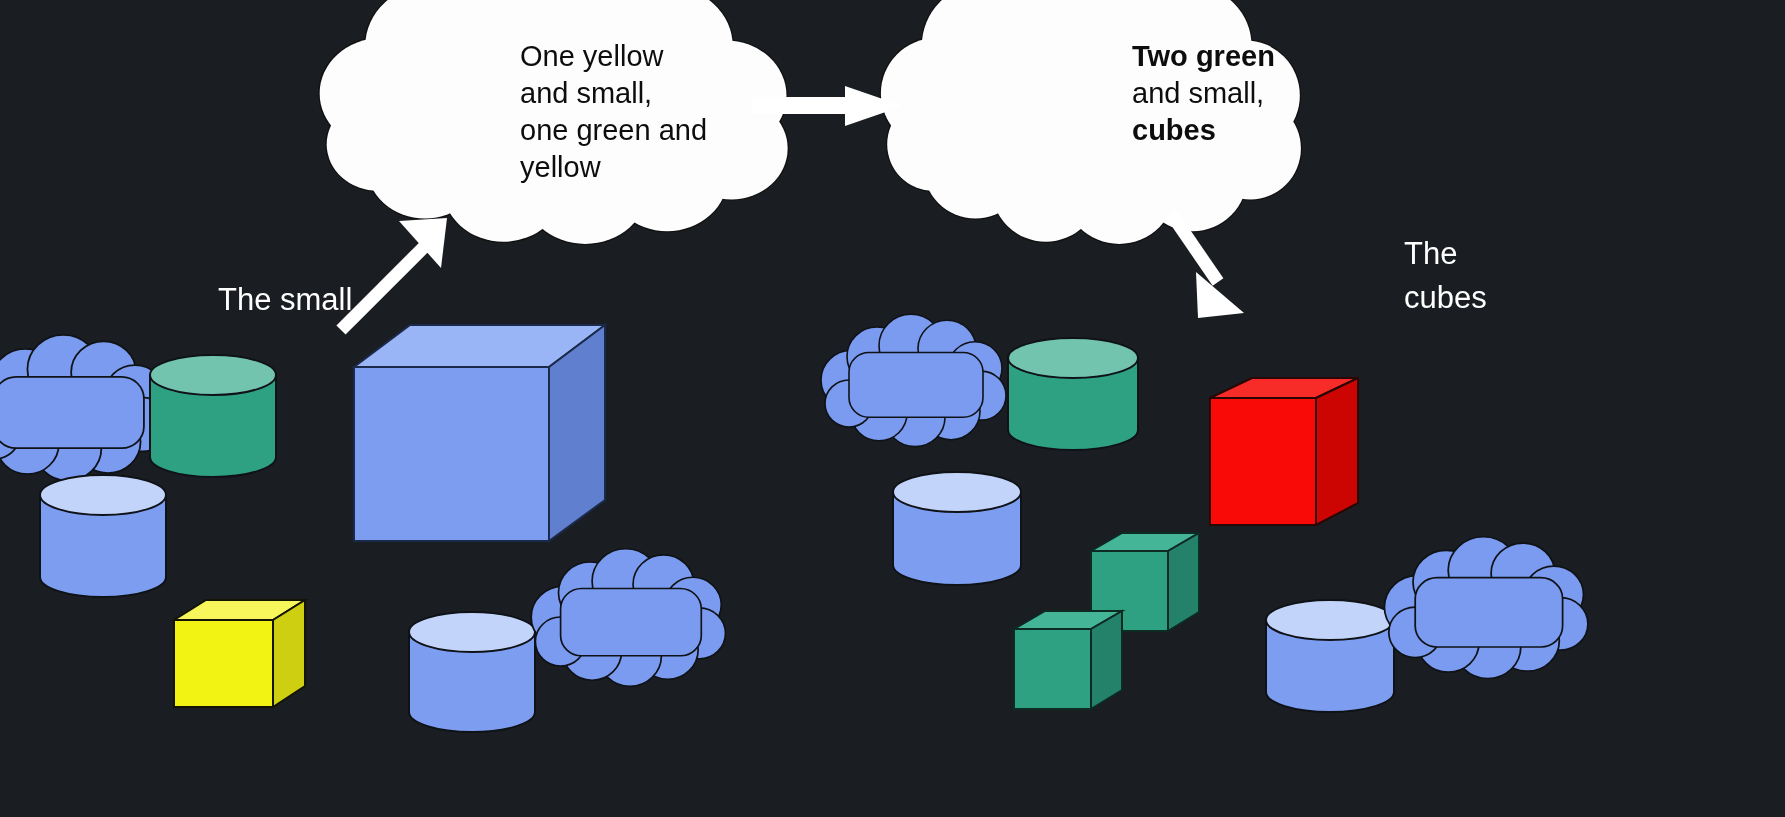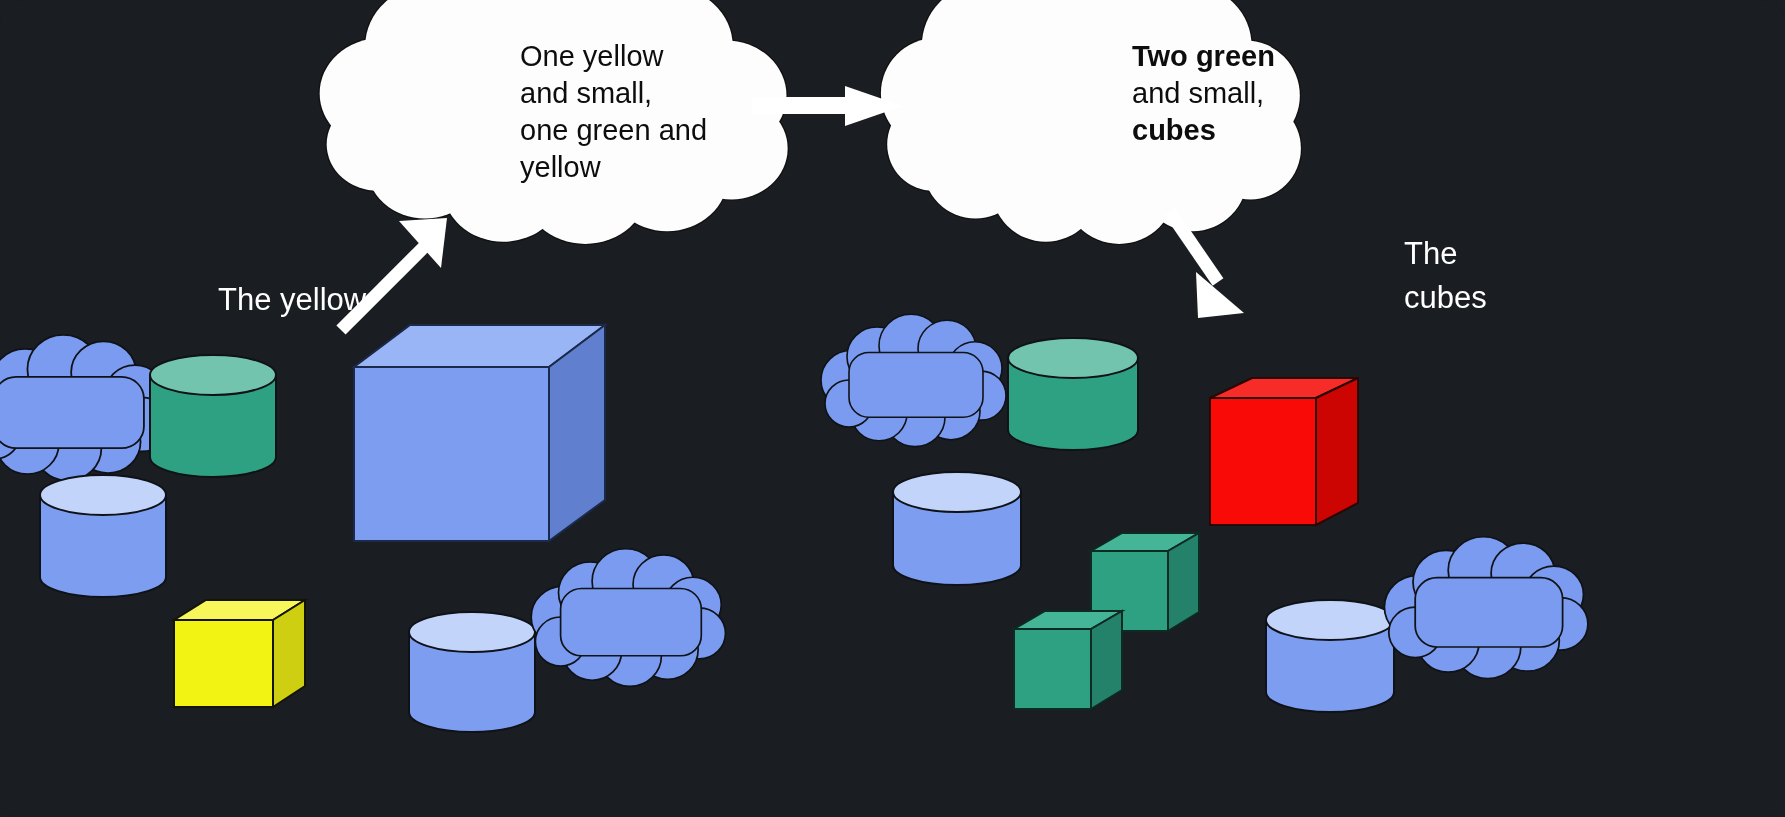--- a/index.html
+++ b/index.html
@@ -195,17 +195,17 @@
       </g>
 
       <use href="#bluecloud" transform="translate(1490,605) scale(1.1,1.05)" fill="#7a9bf0" stroke="#0f1216" stroke-width="1.6"></use>
     </g>
   </svg>
 
   <div class="bubble-text" id="bubble-left-text"><div><span>One yellow</span></div><div><span>and small,</span></div><div><span>one green and</span></div><div><span>yellow</span></div></div>
 
   <div class="bubble-text" id="bubble-right-text"><div><span class="b">Two green</span></div><div><span>and small,</span></div><div><span class="b">cubes</span></div></div>
 
-  <div class="scene-label" id="label-left"><div>The yellow</div></div>
+  <div class="scene-label" id="label-left"><div>The small</div></div>
 
   <div class="scene-label" id="label-right"><div>The</div><div>cubes</div></div>
 
 </div>
 
 </body></html>

